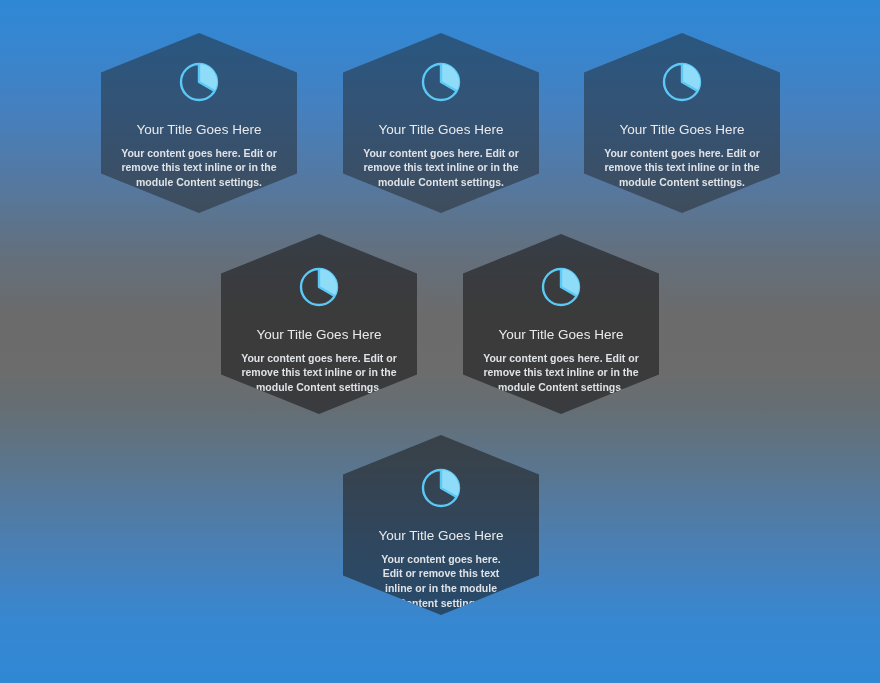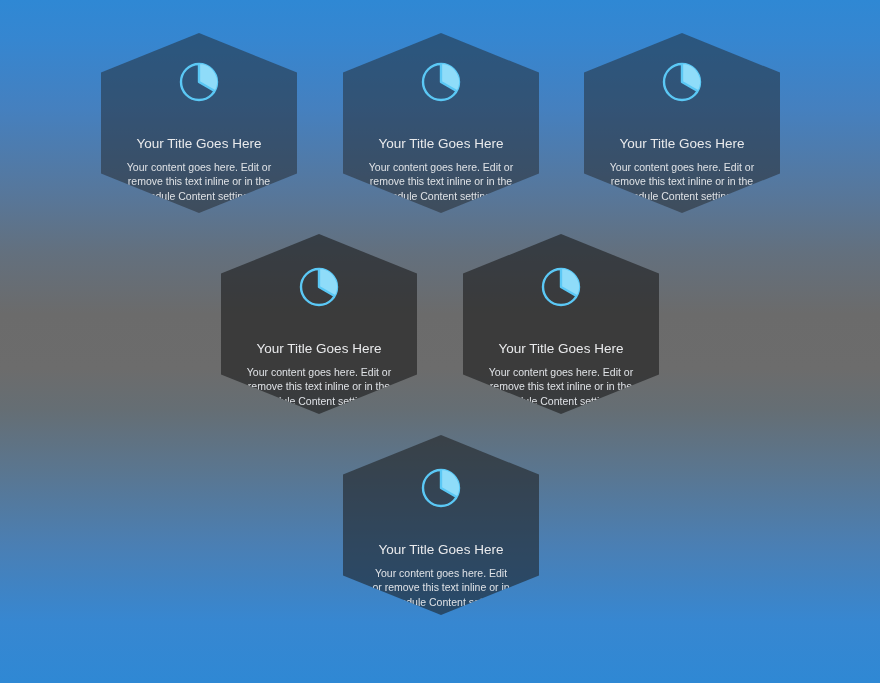--- a/index.html
+++ b/index.html
@@ -72,29 +72,28 @@
   .hex-icon svg { display: block; width: 46px; height: 46px; }
 
   .hex-title {
     font-size: 13.5px;
     line-height: 1.3;
     color: #e9eaec;
     font-weight: 400;
     text-align: left;
     margin-bottom: 7px;
     white-space: nowrap;
-    margin-top: 14px;
   }
 
   .hex-body {
     font-size: 10.5px;
     line-height: 1.42;
     color: #dfe2e6;
     text-align: center;
-    font-weight: 400;
+    font-weight: 700;
   }
 
   
   .pos-r1c1 { left: 101px; top: 33px; }
   .pos-r1c2 { left: 343px; top: 33px; }
   .pos-r1c3 { left: 584px; top: 33px; }
   .pos-r2c1 { left: 221px; top: 234px; }
   .pos-r2c2 { left: 463px; top: 234px; }
   .pos-r3c1 { left: 343px; top: 435px; }
 

